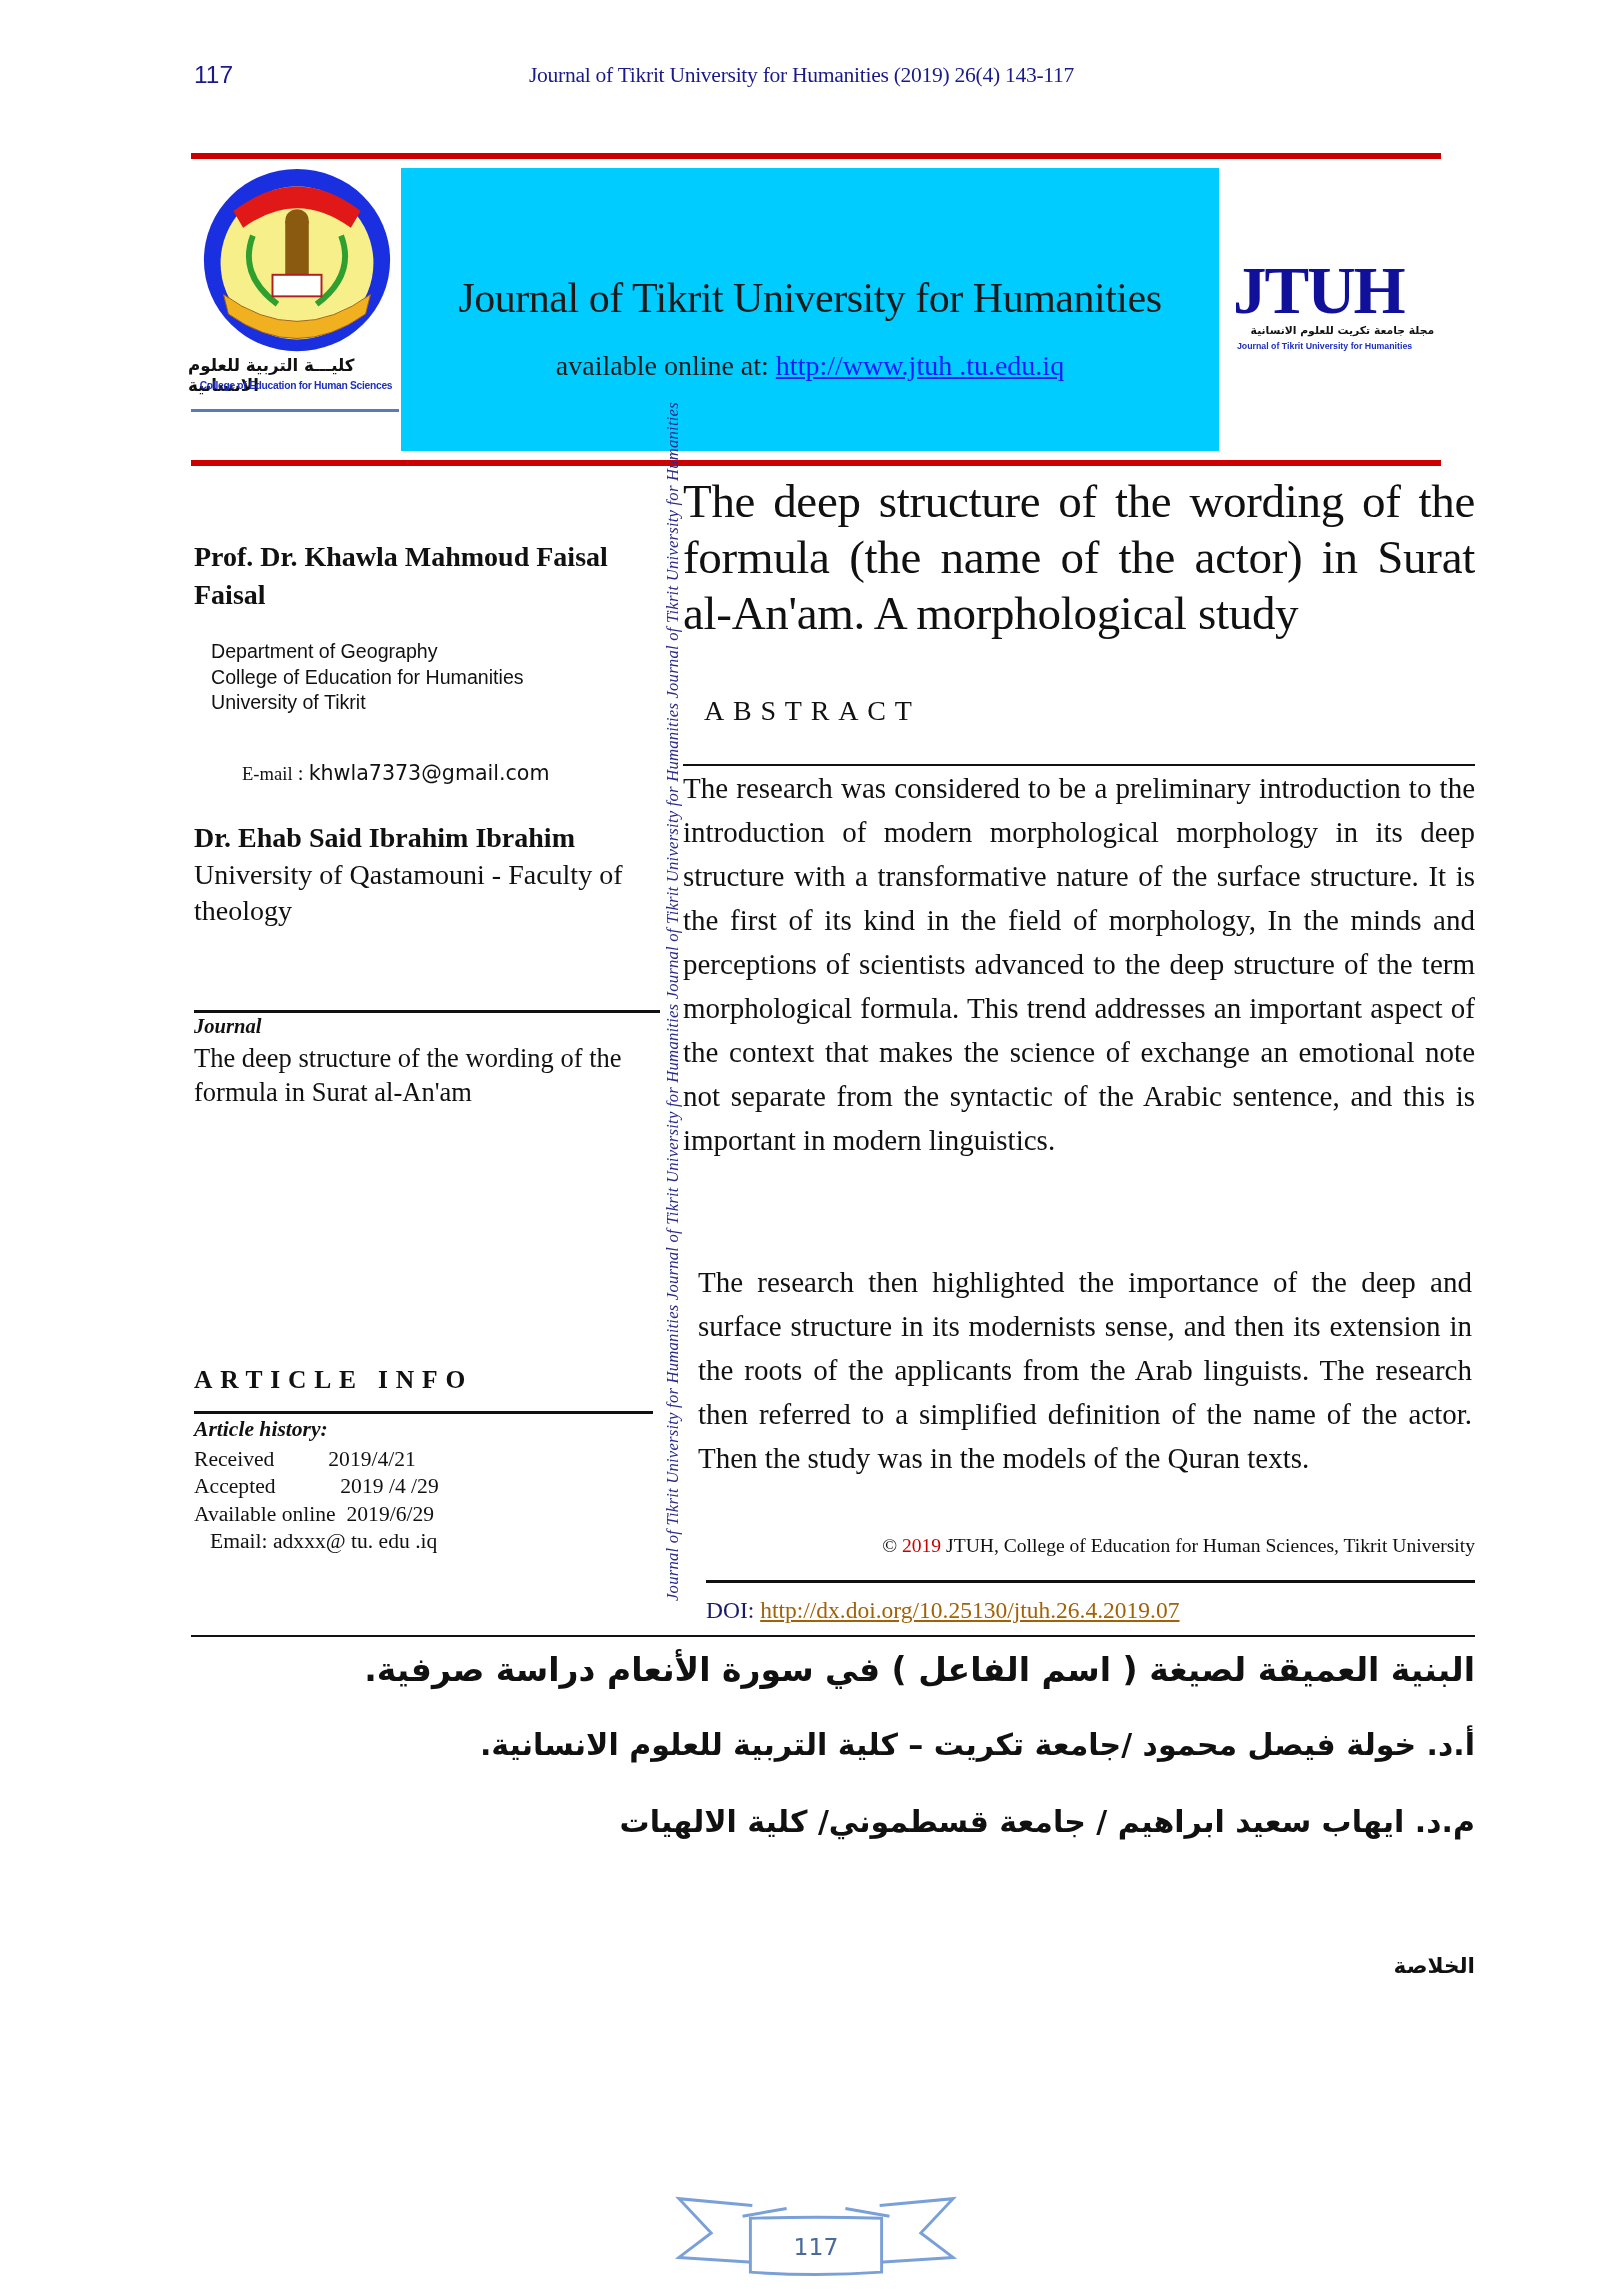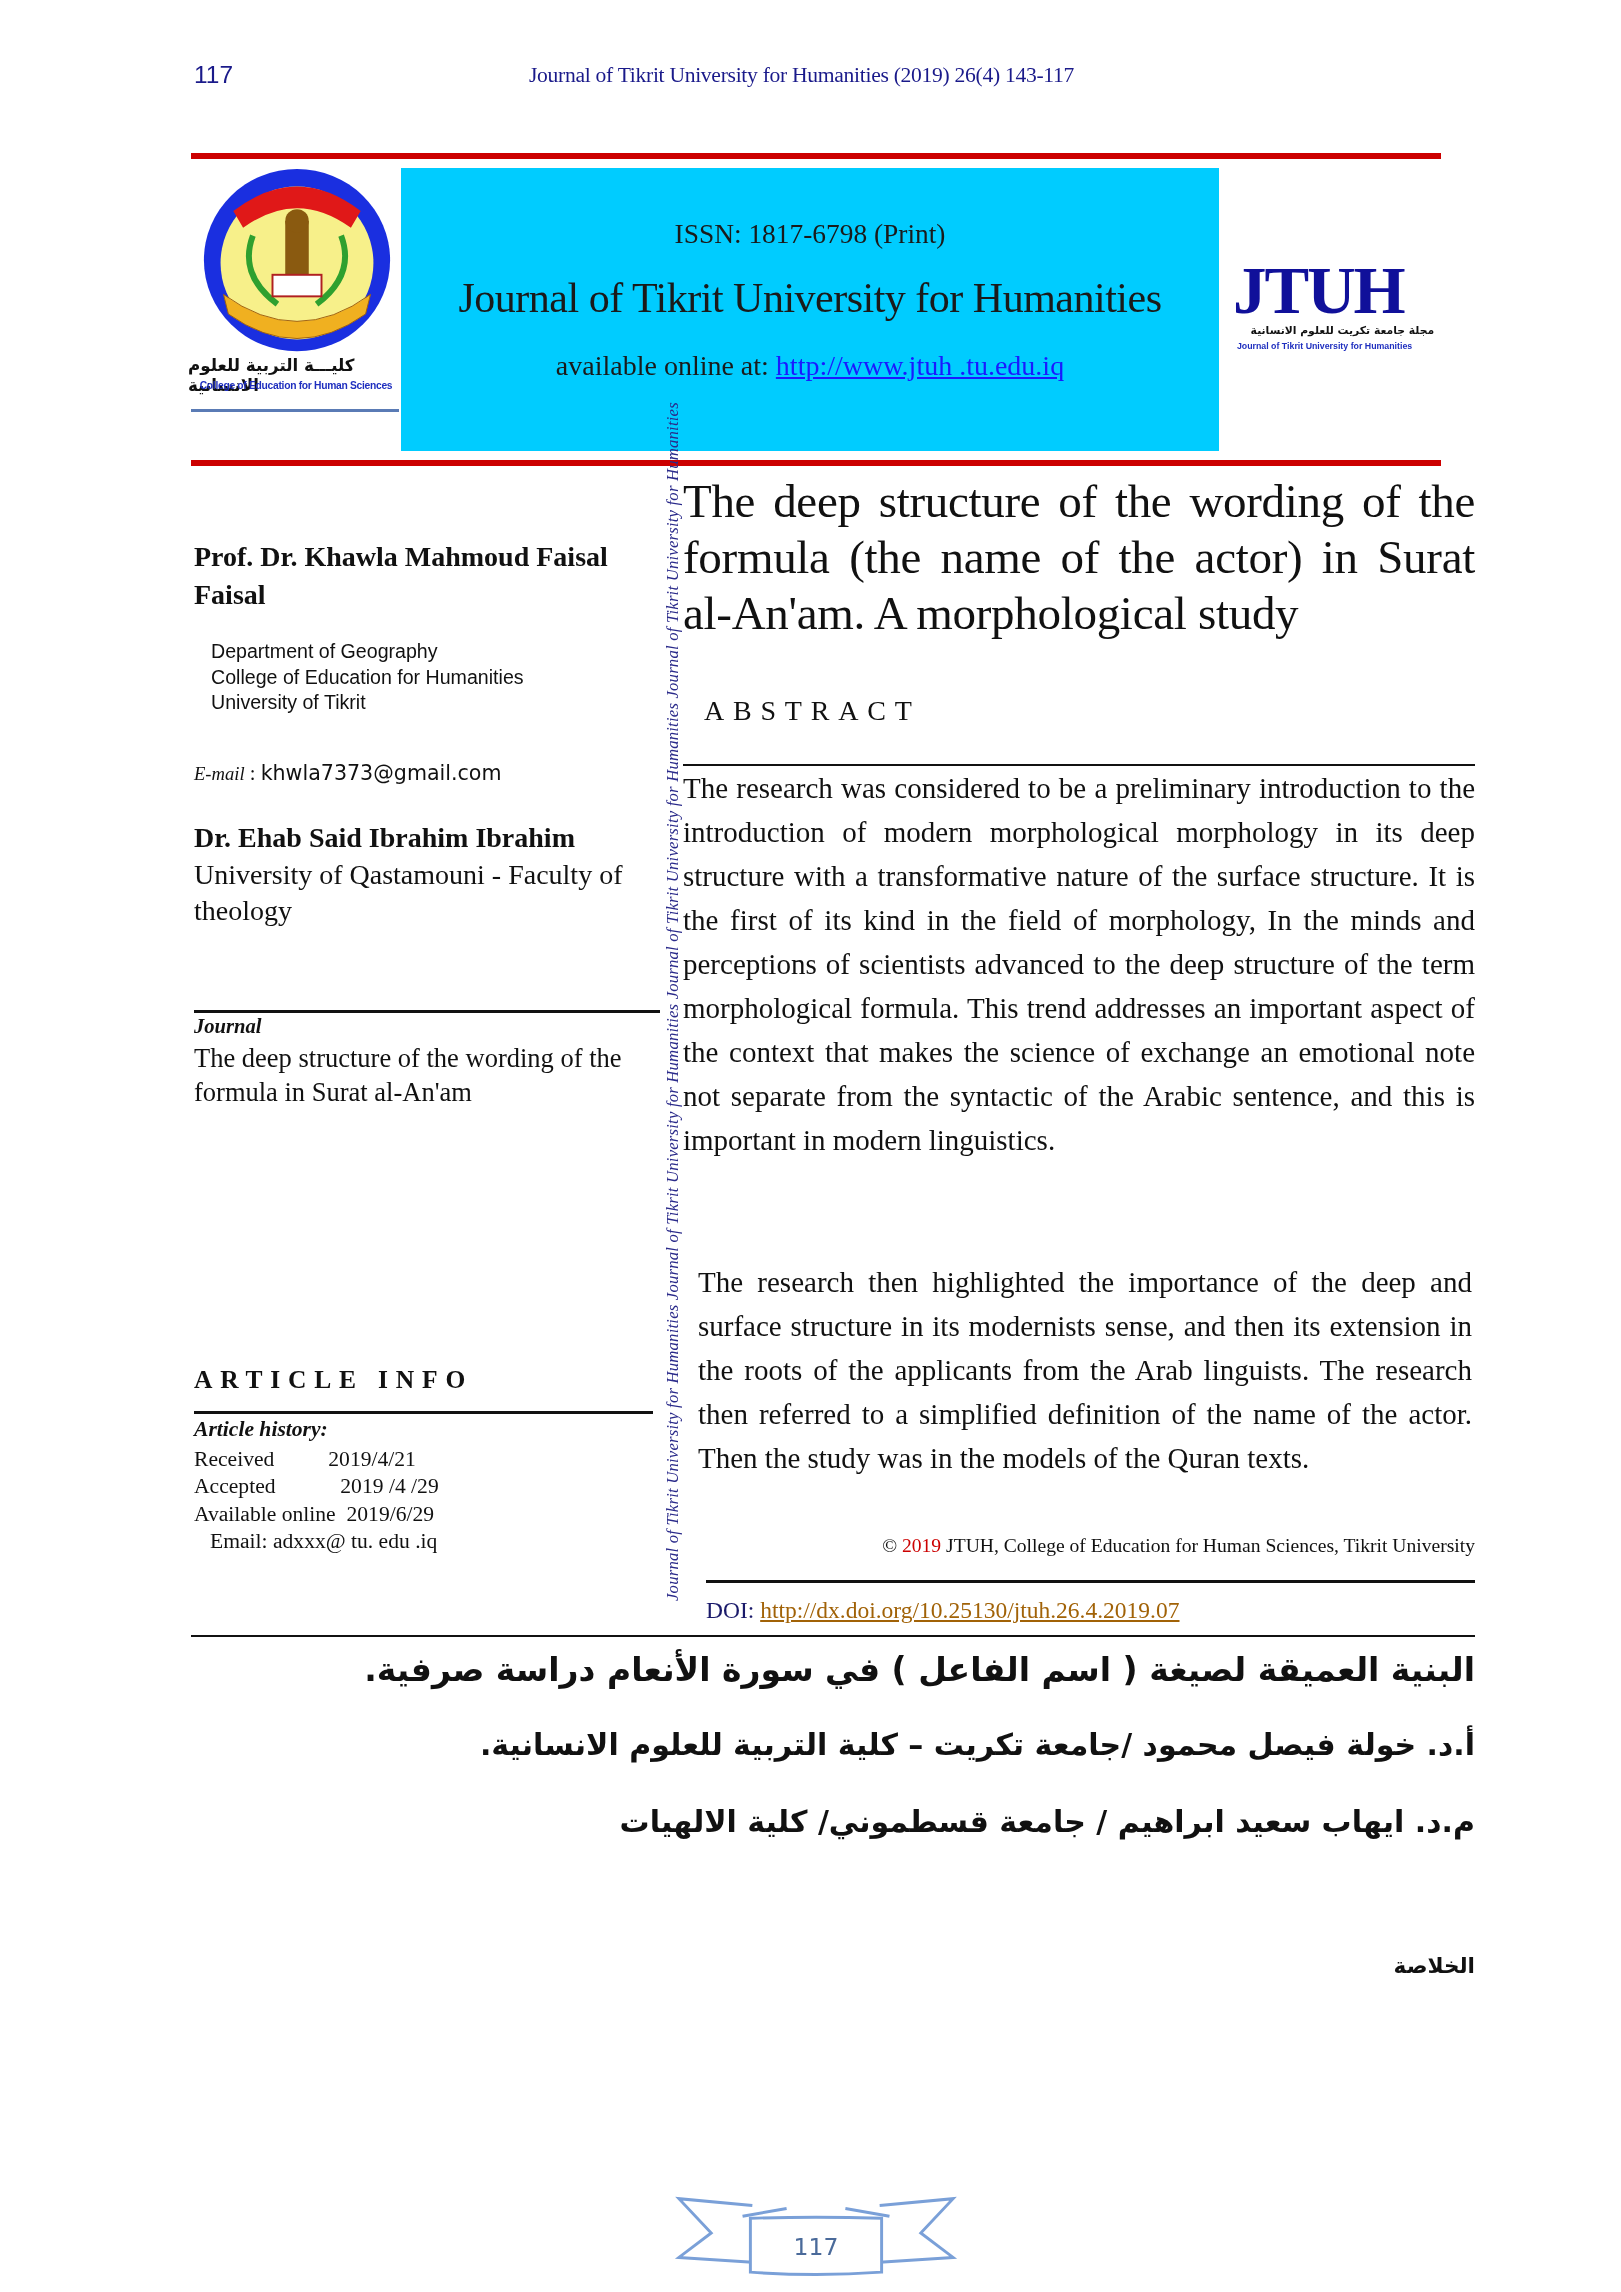--- a/index.html
+++ b/index.html
@@ -31,21 +31,21 @@
   #jtuh-logo { left: 1233px; top: 257px; width: 206px; height: 108px; }
   #jtuh-big { left: 0; top: 0; width: 100%; font-family: "Liberation Serif", serif; font-weight: bold; font-size: 67px; color: #10109a; letter-spacing: -2px; line-height: 67px; }
   #jtuh-ar { left: 17.6px; top: 67px; font-family: "DejaVu Sans", sans-serif; font-weight: bold; font-size: 10.8px; color: #111; direction: rtl; white-space: nowrap; }
   #jtuh-en { left: 3.9px; top: 84px; font-family: "Liberation Sans", sans-serif; font-weight: bold; font-size: 8.8px; color: #1f2fbf; white-space: nowrap; }
 
   
   .author-name { font-weight: bold; font-size: 28px; line-height: 38px; }
   #author1-name { left: 194px; top: 538px; width: 441px; }
   #affil1 { left: 211px; top: 639px; font-family: "Liberation Sans", sans-serif; font-size: 19.6px; line-height: 25.5px; }
   #email-line { left: 194px; top: 761px; font-size: 20.6px; }
-  #email-label { font-style: italic; font-size: 18.6px; }
+  #email-label { font-size: 18.6px; margin-left: 48px; }
   #email-value { font-family: "DejaVu Sans", sans-serif; font-size: 20.6px; }
   #author2-name { left: 194px; top: 819px; white-space: nowrap; }
   #affil2 { left: 194px; top: 857px; width: 470px; font-size: 28px; line-height: 36px; }
 
   .black-rule { background: #111; height: 2.9px; }
   #kw-rule { left: 194px; top: 1010px; width: 466px; }
   #kw-label { left: 194px; top: 1015px; font-style: italic; font-weight: bold; font-size: 20.6px; }
   #kw-text { left: 194px; top: 1041px; width: 461px; font-size: 26.5px; line-height: 34px; }
 
   #ai-heading { left: 194px; top: 1365px; font-weight: bold; font-size: 25.5px; letter-spacing: 7.8px; }
@@ -102,21 +102,20 @@
     <path d="M150 70 Q165 110 125 140" stroke="#2fa02f" stroke-width="6" fill="none"></path>
     <rect x="80" y="110" width="50" height="22" fill="#ffffff" stroke="#b02020" stroke-width="2"></rect>
     <path d="M30 130 Q105 185 180 130 L175 150 Q105 200 35 150 Z" fill="#f0b020" stroke="#a06010" stroke-width="1"></path>
   </svg>
 </div>
 <div id="college-ar" class="abs">كليـــة التربية للعلوم الانسانية</div>
 <div id="college-en" class="abs">College of Education for Human Sciences</div>
 <div id="logo-under-rule" class="abs"></div>
 
 <div id="banner" class="abs">
-  <div id="issn" class="abs">ISSN: 1817-6798 (Print)</div>
   <div id="journal-name" class="abs">Journal of Tikrit University for Humanities</div>
   <div id="online" class="abs"><span>available online at: </span><a>http://www.jtuh .tu.edu.iq</a></div>
 </div>
 
 <div id="jtuh-logo" class="abs">
   <div id="jtuh-big" class="abs">JTUH</div>
   <div id="jtuh-ar" class="abs">مجلة جامعة تكريت للعلوم الانسانية</div>
   <div id="jtuh-en" class="abs">Journal of Tikrit University for Humanities</div>
 </div>
 

